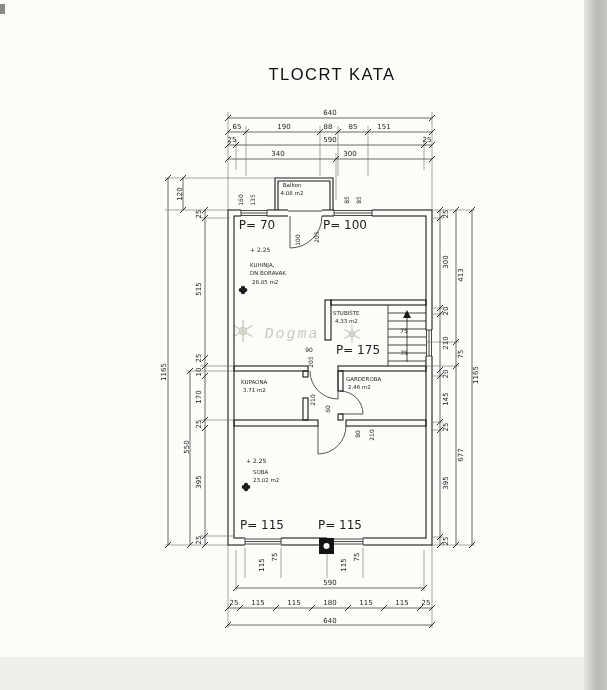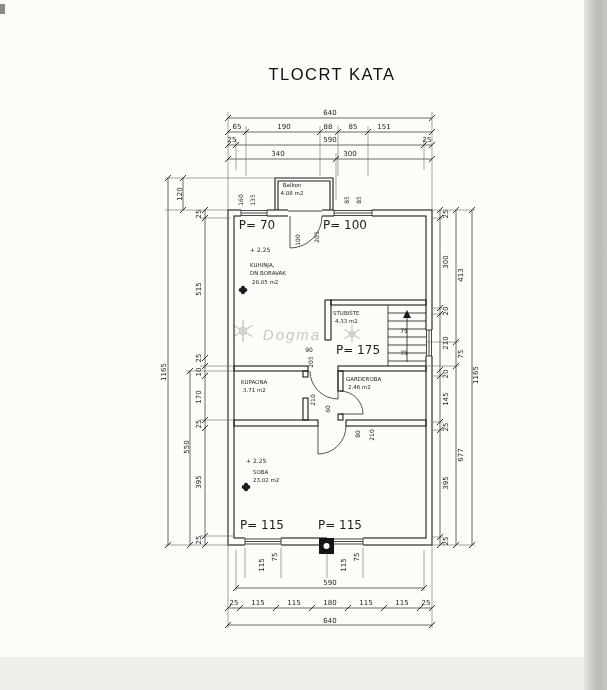--- a/index.html
+++ b/index.html
@@ -14,21 +14,21 @@
   svg{position:absolute;left:0;top:0;}
   .lbl{position:absolute;transform:translate(-50%,-50%);font-size:7px;line-height:1;
        white-space:nowrap;color:#1d1d1d;}
   .lbl.v{transform:translate(-50%,-50%) rotate(-90deg);}
   .lbl.la{transform:translate(0,-50%);}
   .t{font-size:16.5px;letter-spacing:1.5px;color:#0f0f0f;font-family:"Liberation Sans",sans-serif;}
   .r{font-size:6px;}
   .rs{font-size:5.5px;}
   .p{font-size:12px;}
   .sm{font-size:6px;}
-  .wm{font-family:Liberation Sans, sans-serif;font-style:italic;font-size:15px;
+  .wm{font-family:Liberation Mono, monospace;font-style:italic;font-size:15px;
       color:#c9c9c0;letter-spacing:2px;}
 </style>
 </head>
 <body>
 
 <div id="canvas">
 
   <div class="band-bottom"></div>
   <div class="band-right"></div>
   <div class="speck"></div>

